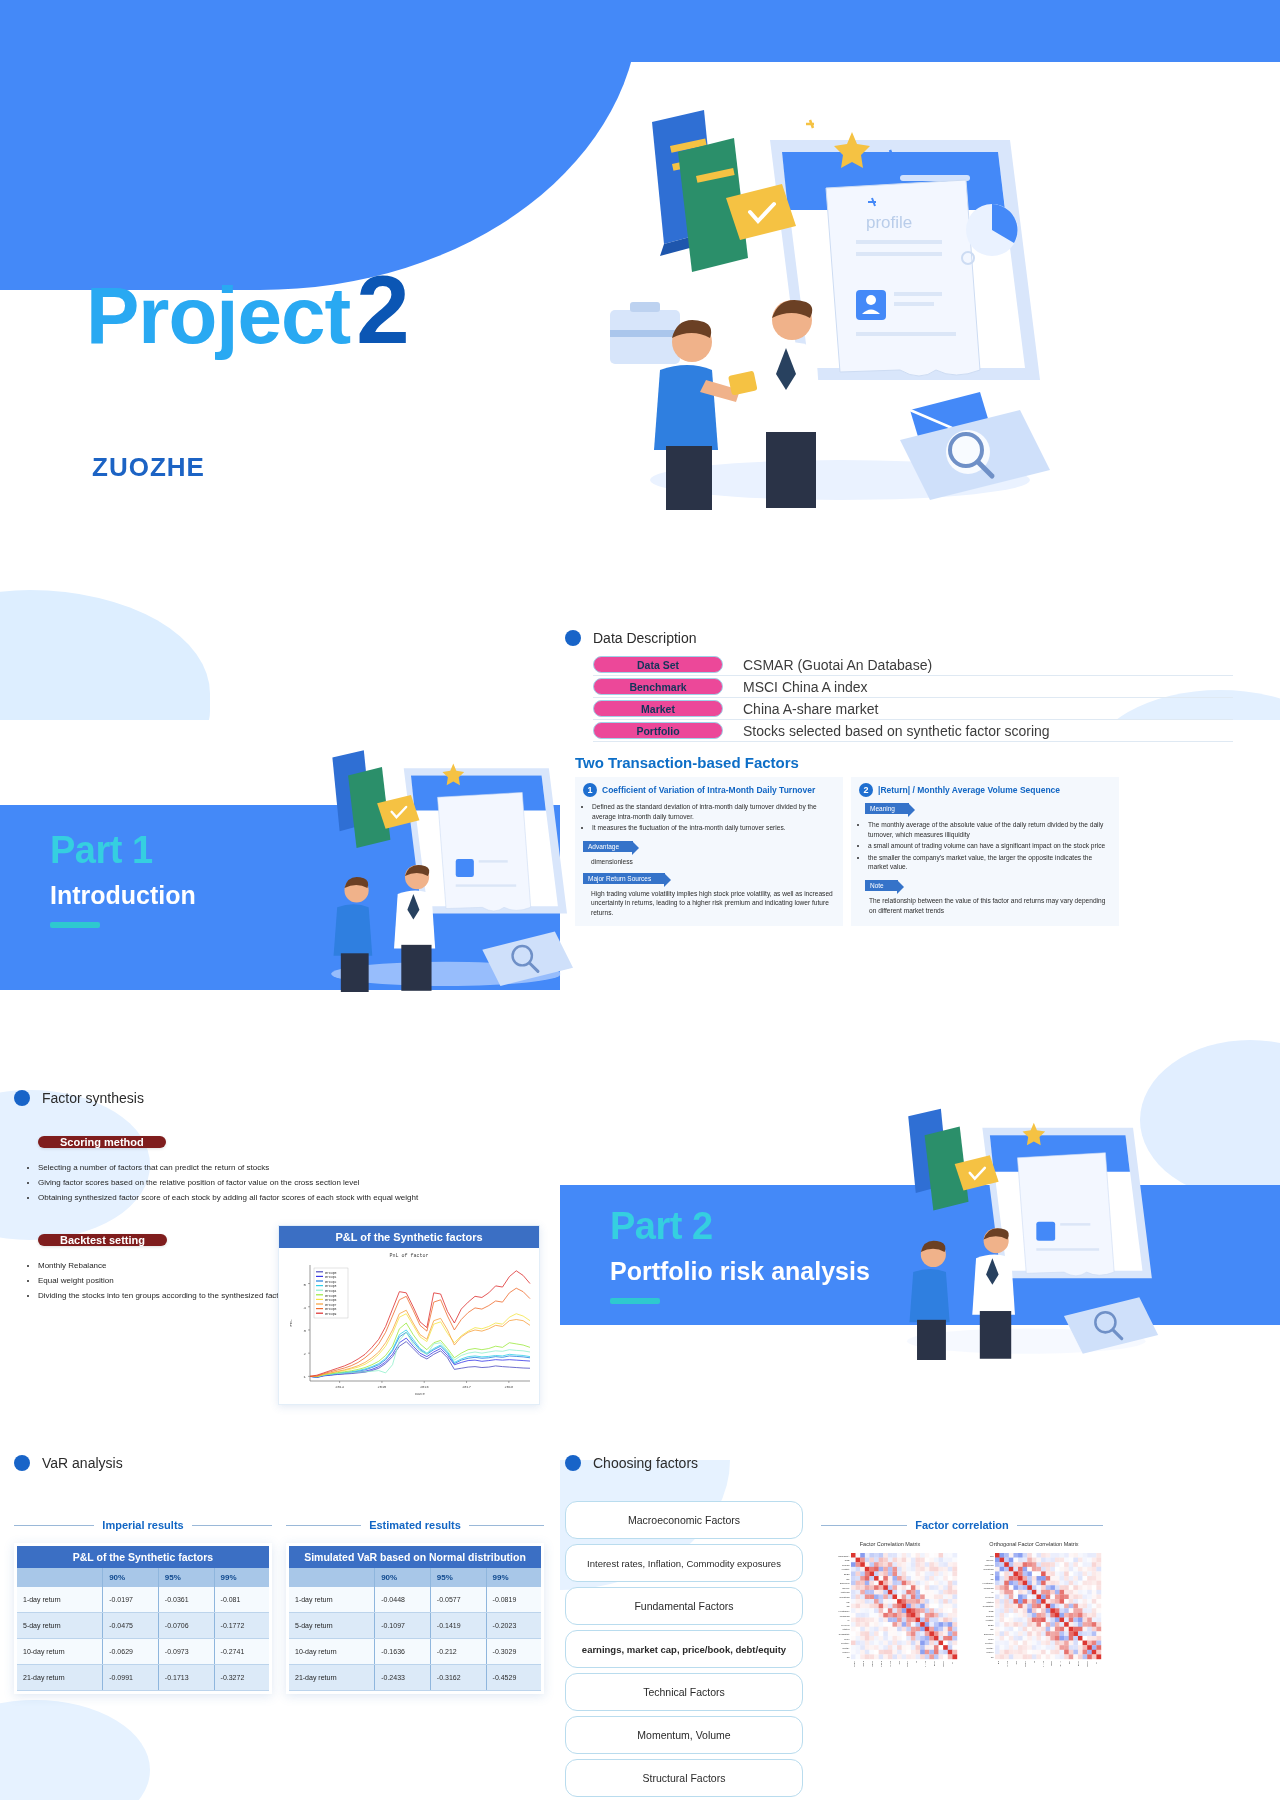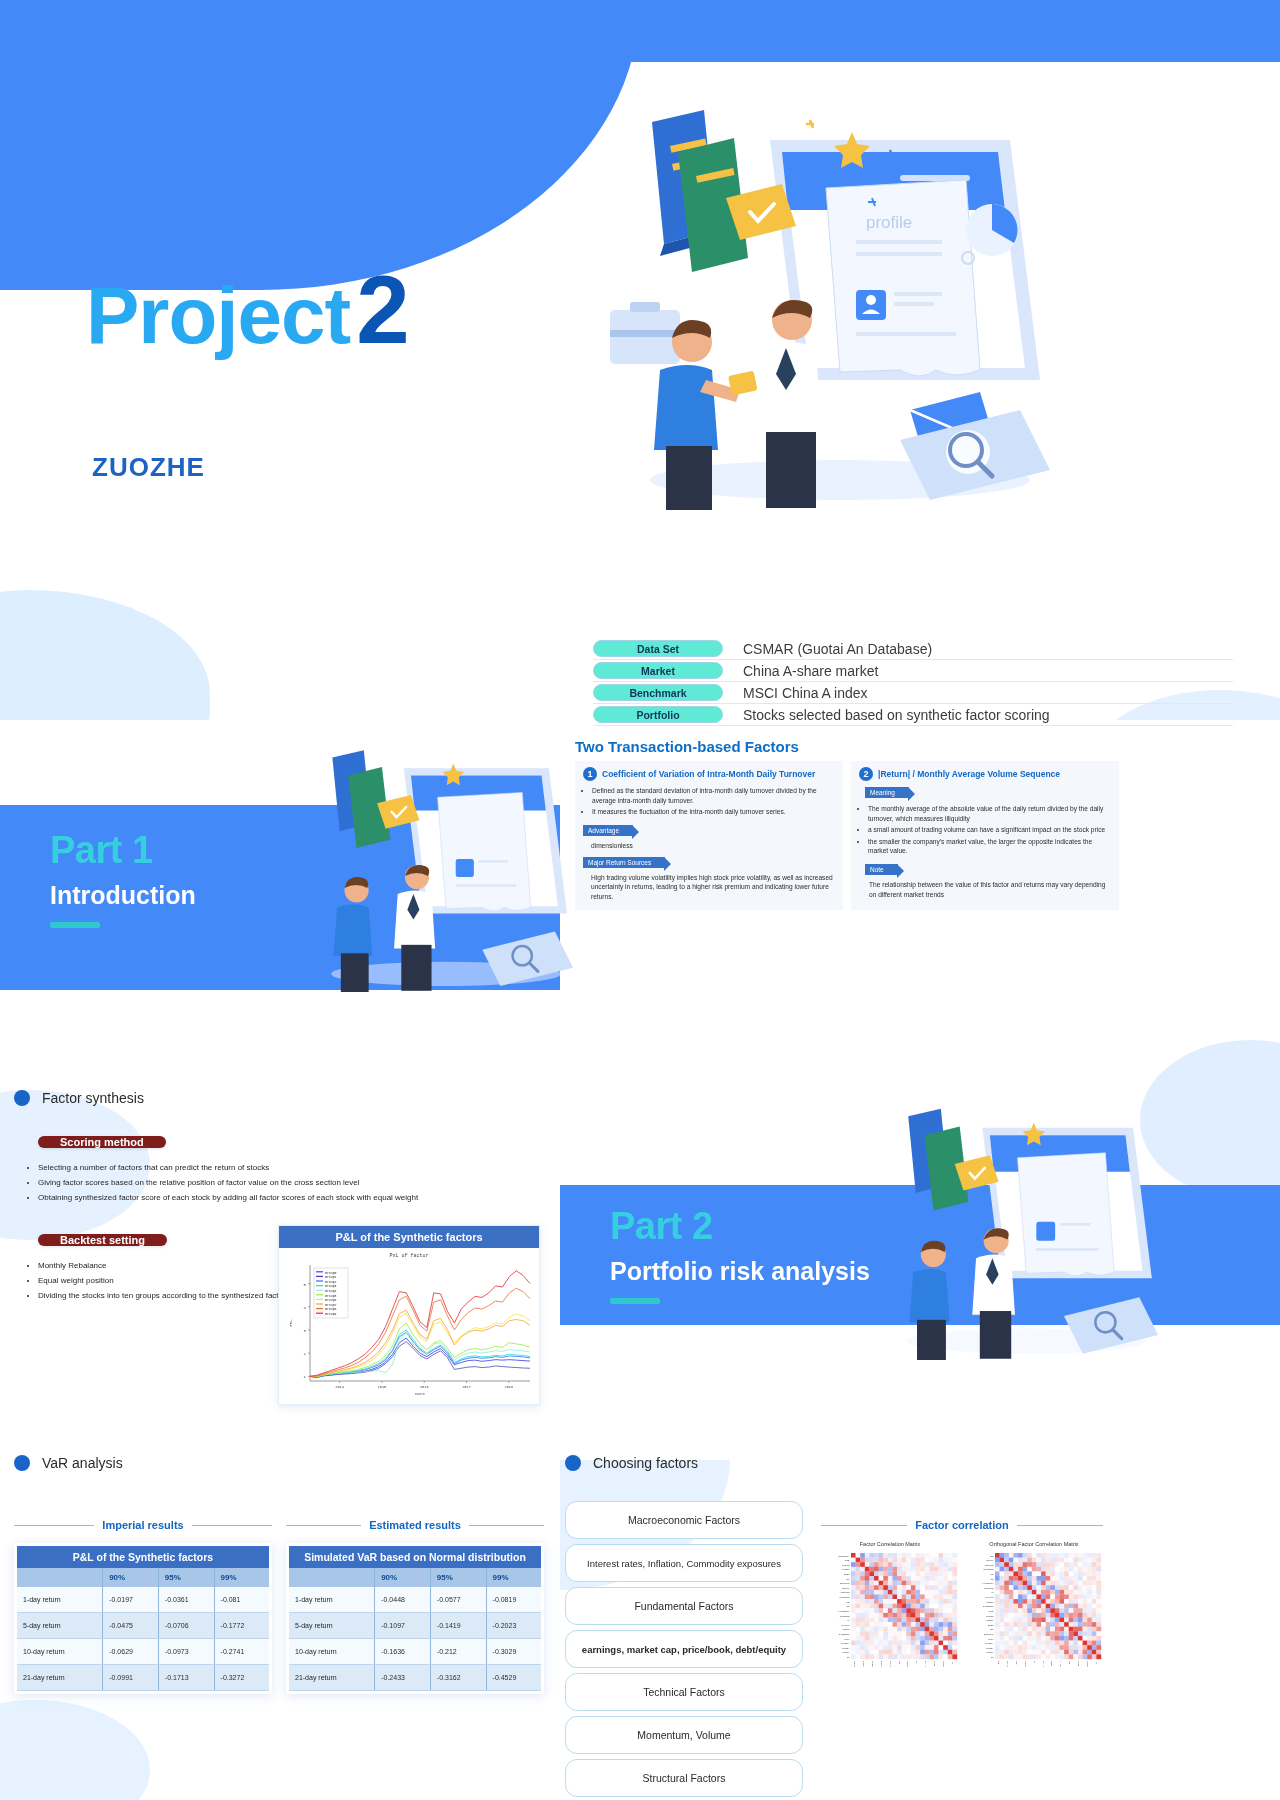--- a/index.html
+++ b/index.html
@@ -58,21 +58,21 @@
   .dd-wrap { position:absolute; left:565px; top:630px; width:700px; }
   .bullet-head { display:flex; align-items:center; gap:12px; }
   .bullet-dot { width:16px; height:16px; border-radius:50%; background:#1864c8; flex:0 0 auto; }
   .bullet-text { font-size:14px; color:#2b2b2b; }
 
   .dd-table { margin-top:8px; margin-left:28px; width:640px; }
   .dd-row { display:flex; align-items:center; height:22px; border-bottom:1px solid #dfe9f3; }
   .dd-pill {
     width:130px; height:17px; border:1px solid #9fd2e8; border-radius:10px;
     display:flex; align-items:center; justify-content:center;
-    font-size:10.5px; font-weight:700; color:#12355b; background:#5eead4; flex:0 0 auto;
+    font-size:10.5px; font-weight:700; color:#12355b; background:#ec4899; flex:0 0 auto;
   }
   .dd-val { margin-left:20px; font-size:14px; color:#3c3c3c; }
 
   .ttf-title { margin-top:12px; margin-left:10px; font-size:15px; font-weight:700; color:#0d6ec7; }
 
   .factors { margin-top:6px; margin-left:10px; display:flex; gap:8px; width:690px; }
   .fcard { background:#f4f8fd; padding:6px 8px 8px 8px; position:relative; }
   .fcard.one { width:268px; }
   .fcard.two { width:268px; }
   .fnum {
@@ -256,33 +256,37 @@
         <path d="M186 268 l-10 26 l10 16 l10 -16 Z" fill="#28415f"></path>
         <rect x="166" y="352" width="50" height="76" fill="#2a3347"></rect>
         <circle cx="192" cy="240" r="20" fill="#f0b28a"></circle>
         <path d="M172 238 q8 -24 34 -16 q10 4 4 16 q-18 -10 -38 0 Z" fill="#6b4024"></path>
         <path d="M252 52 l5 12 13 2 -9 9 2 13 -11 -6 -11 6 2 -13 -9 -9 13 -2 Z" fill="#f5c243"></path>
       </svg>
     </div>
   </div>
 
   <div class="dd-wrap">
+    <div class="bullet-head">
+      <span class="bullet-dot"></span>
+      <span class="bullet-text">Data Description</span>
+    </div>
 
     <div class="dd-table">
       <div class="dd-row">
         <span class="dd-pill">Data Set</span>
         <span class="dd-val">CSMAR  (Guotai An Database)</span>
       </div>
       <div class="dd-row">
+        <span class="dd-pill">Benchmark</span>
+        <span class="dd-val">MSCI China A index</span>
+      </div>
+      <div class="dd-row">
         <span class="dd-pill">Market</span>
         <span class="dd-val">China A-share market</span>
-      </div>
-      <div class="dd-row">
-        <span class="dd-pill">Benchmark</span>
-        <span class="dd-val">MSCI China A index</span>
       </div>
       <div class="dd-row">
         <span class="dd-pill">Portfolio</span>
         <span class="dd-val">Stocks selected based on synthetic factor scoring</span>
       </div>
     </div>
 
     <div class="ttf-title">Two Transaction-based Factors</div>
 
     <div class="factors">

